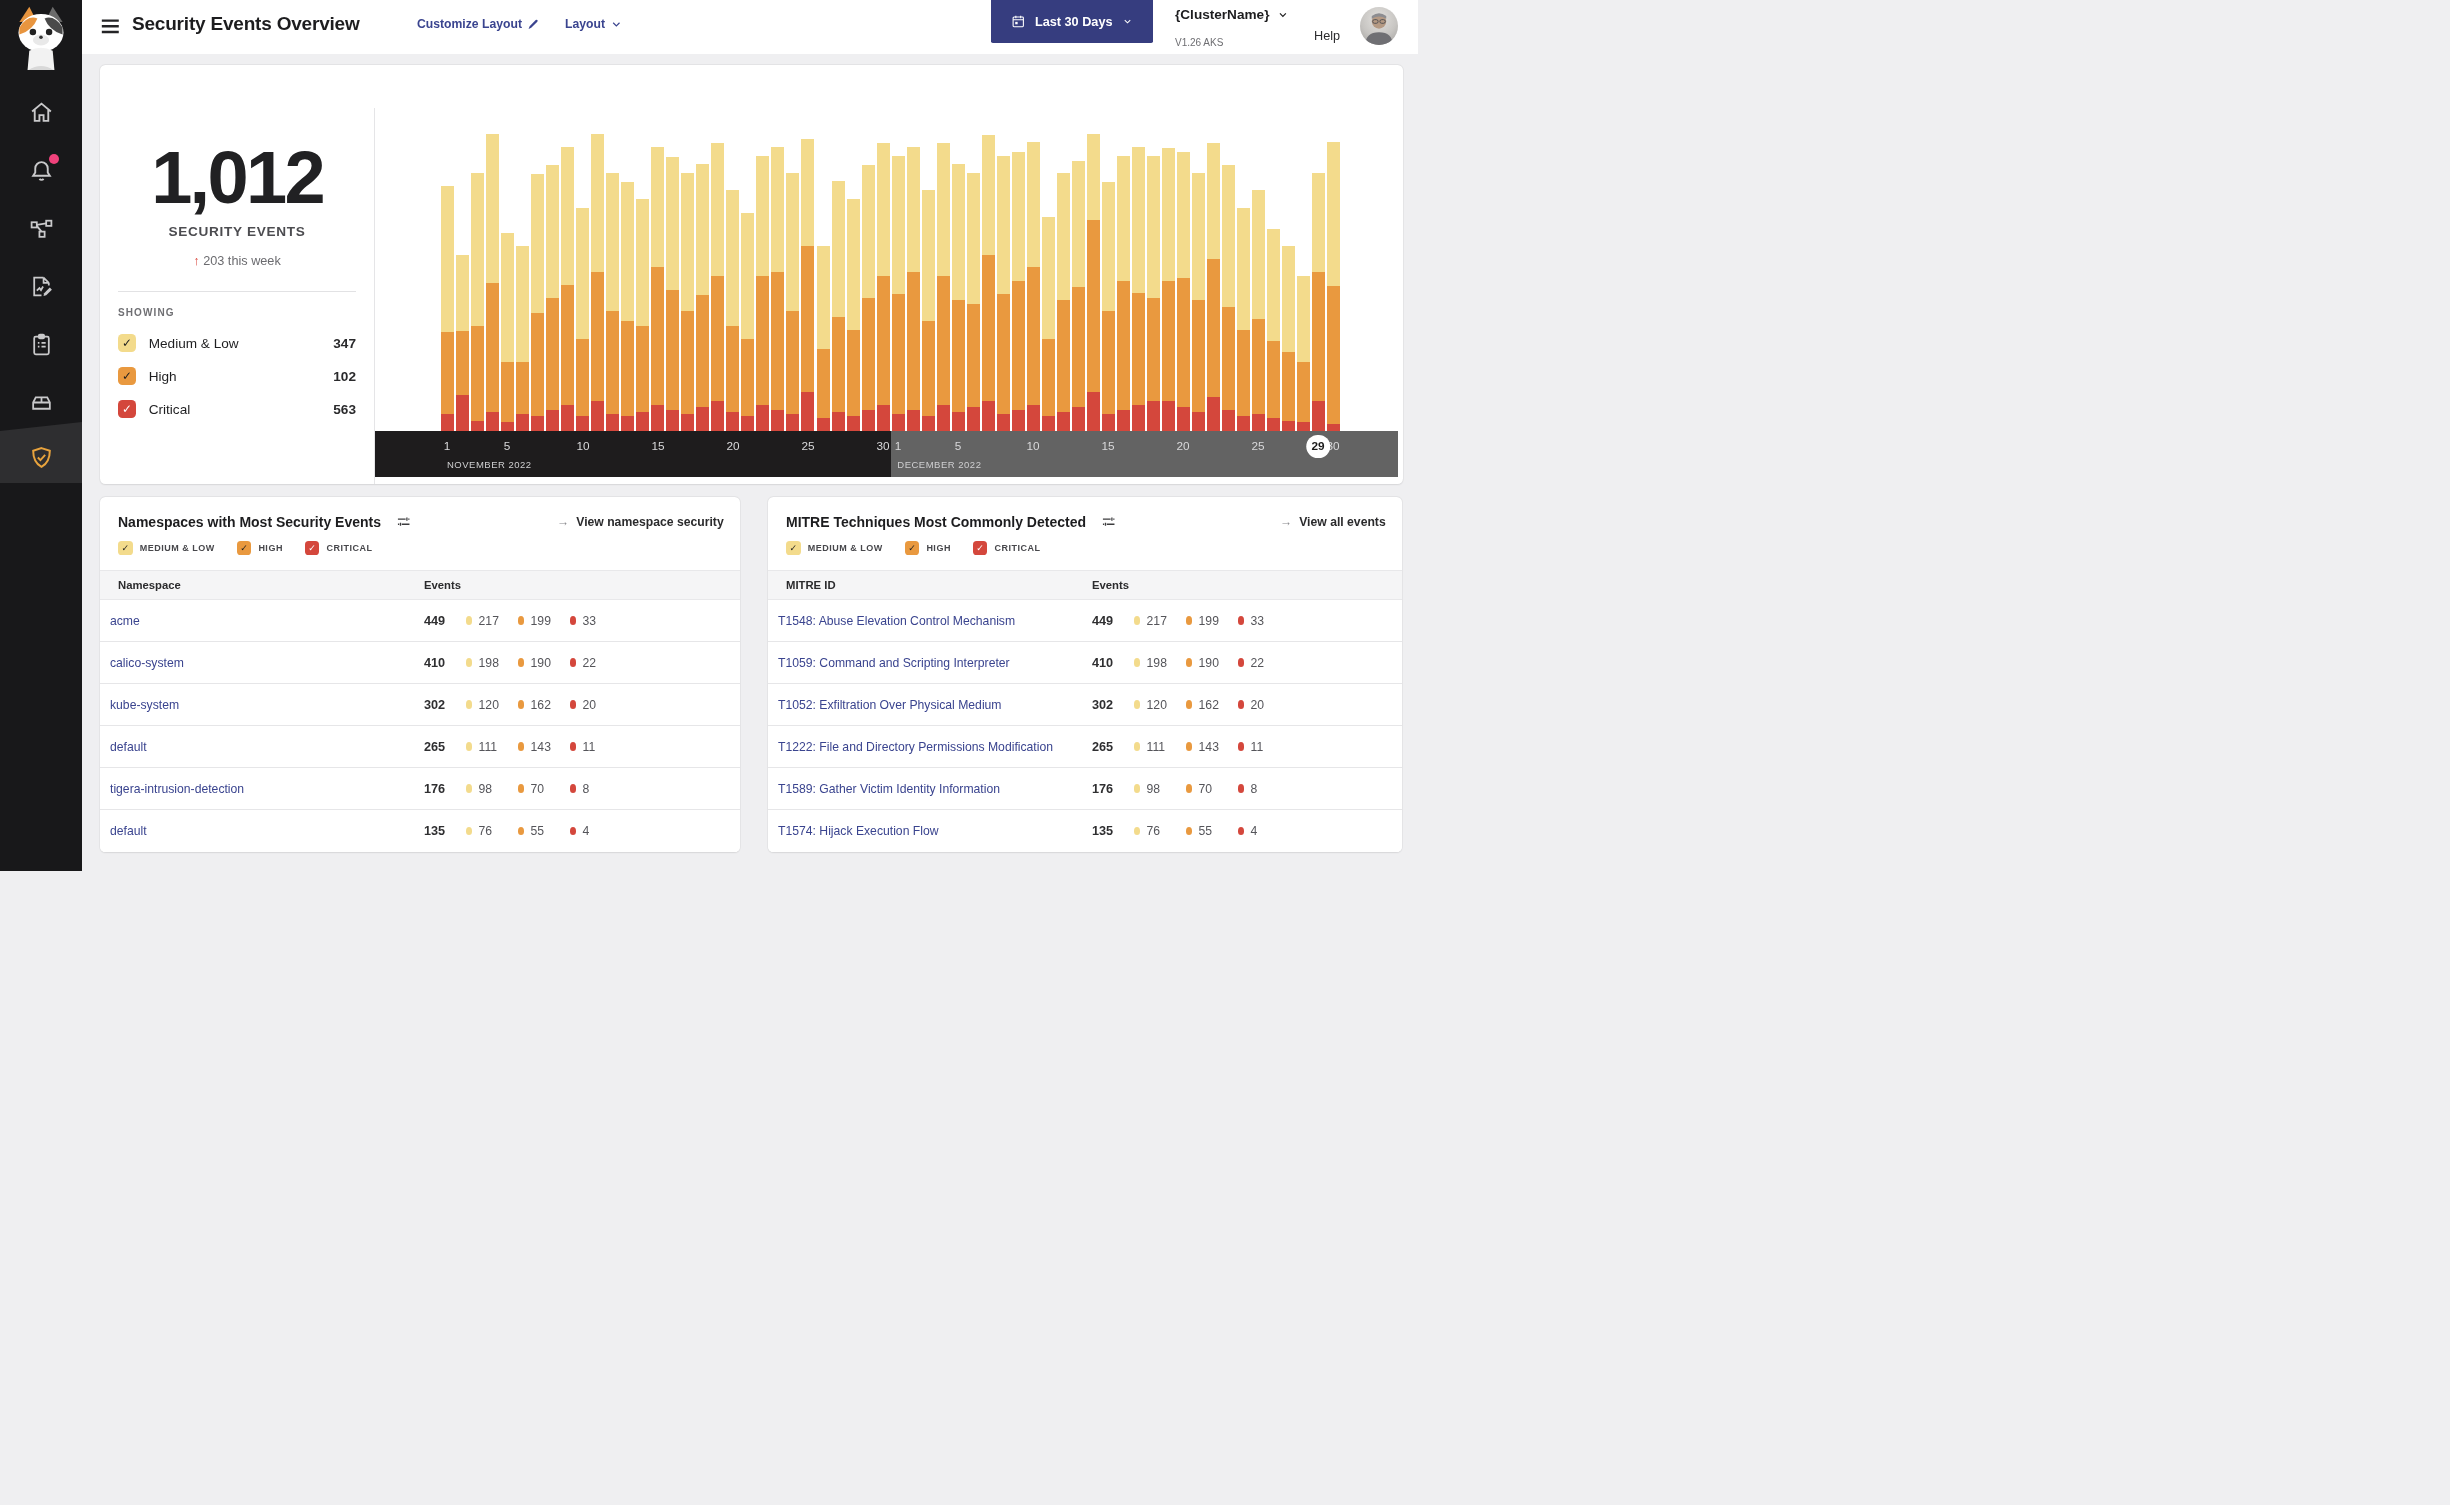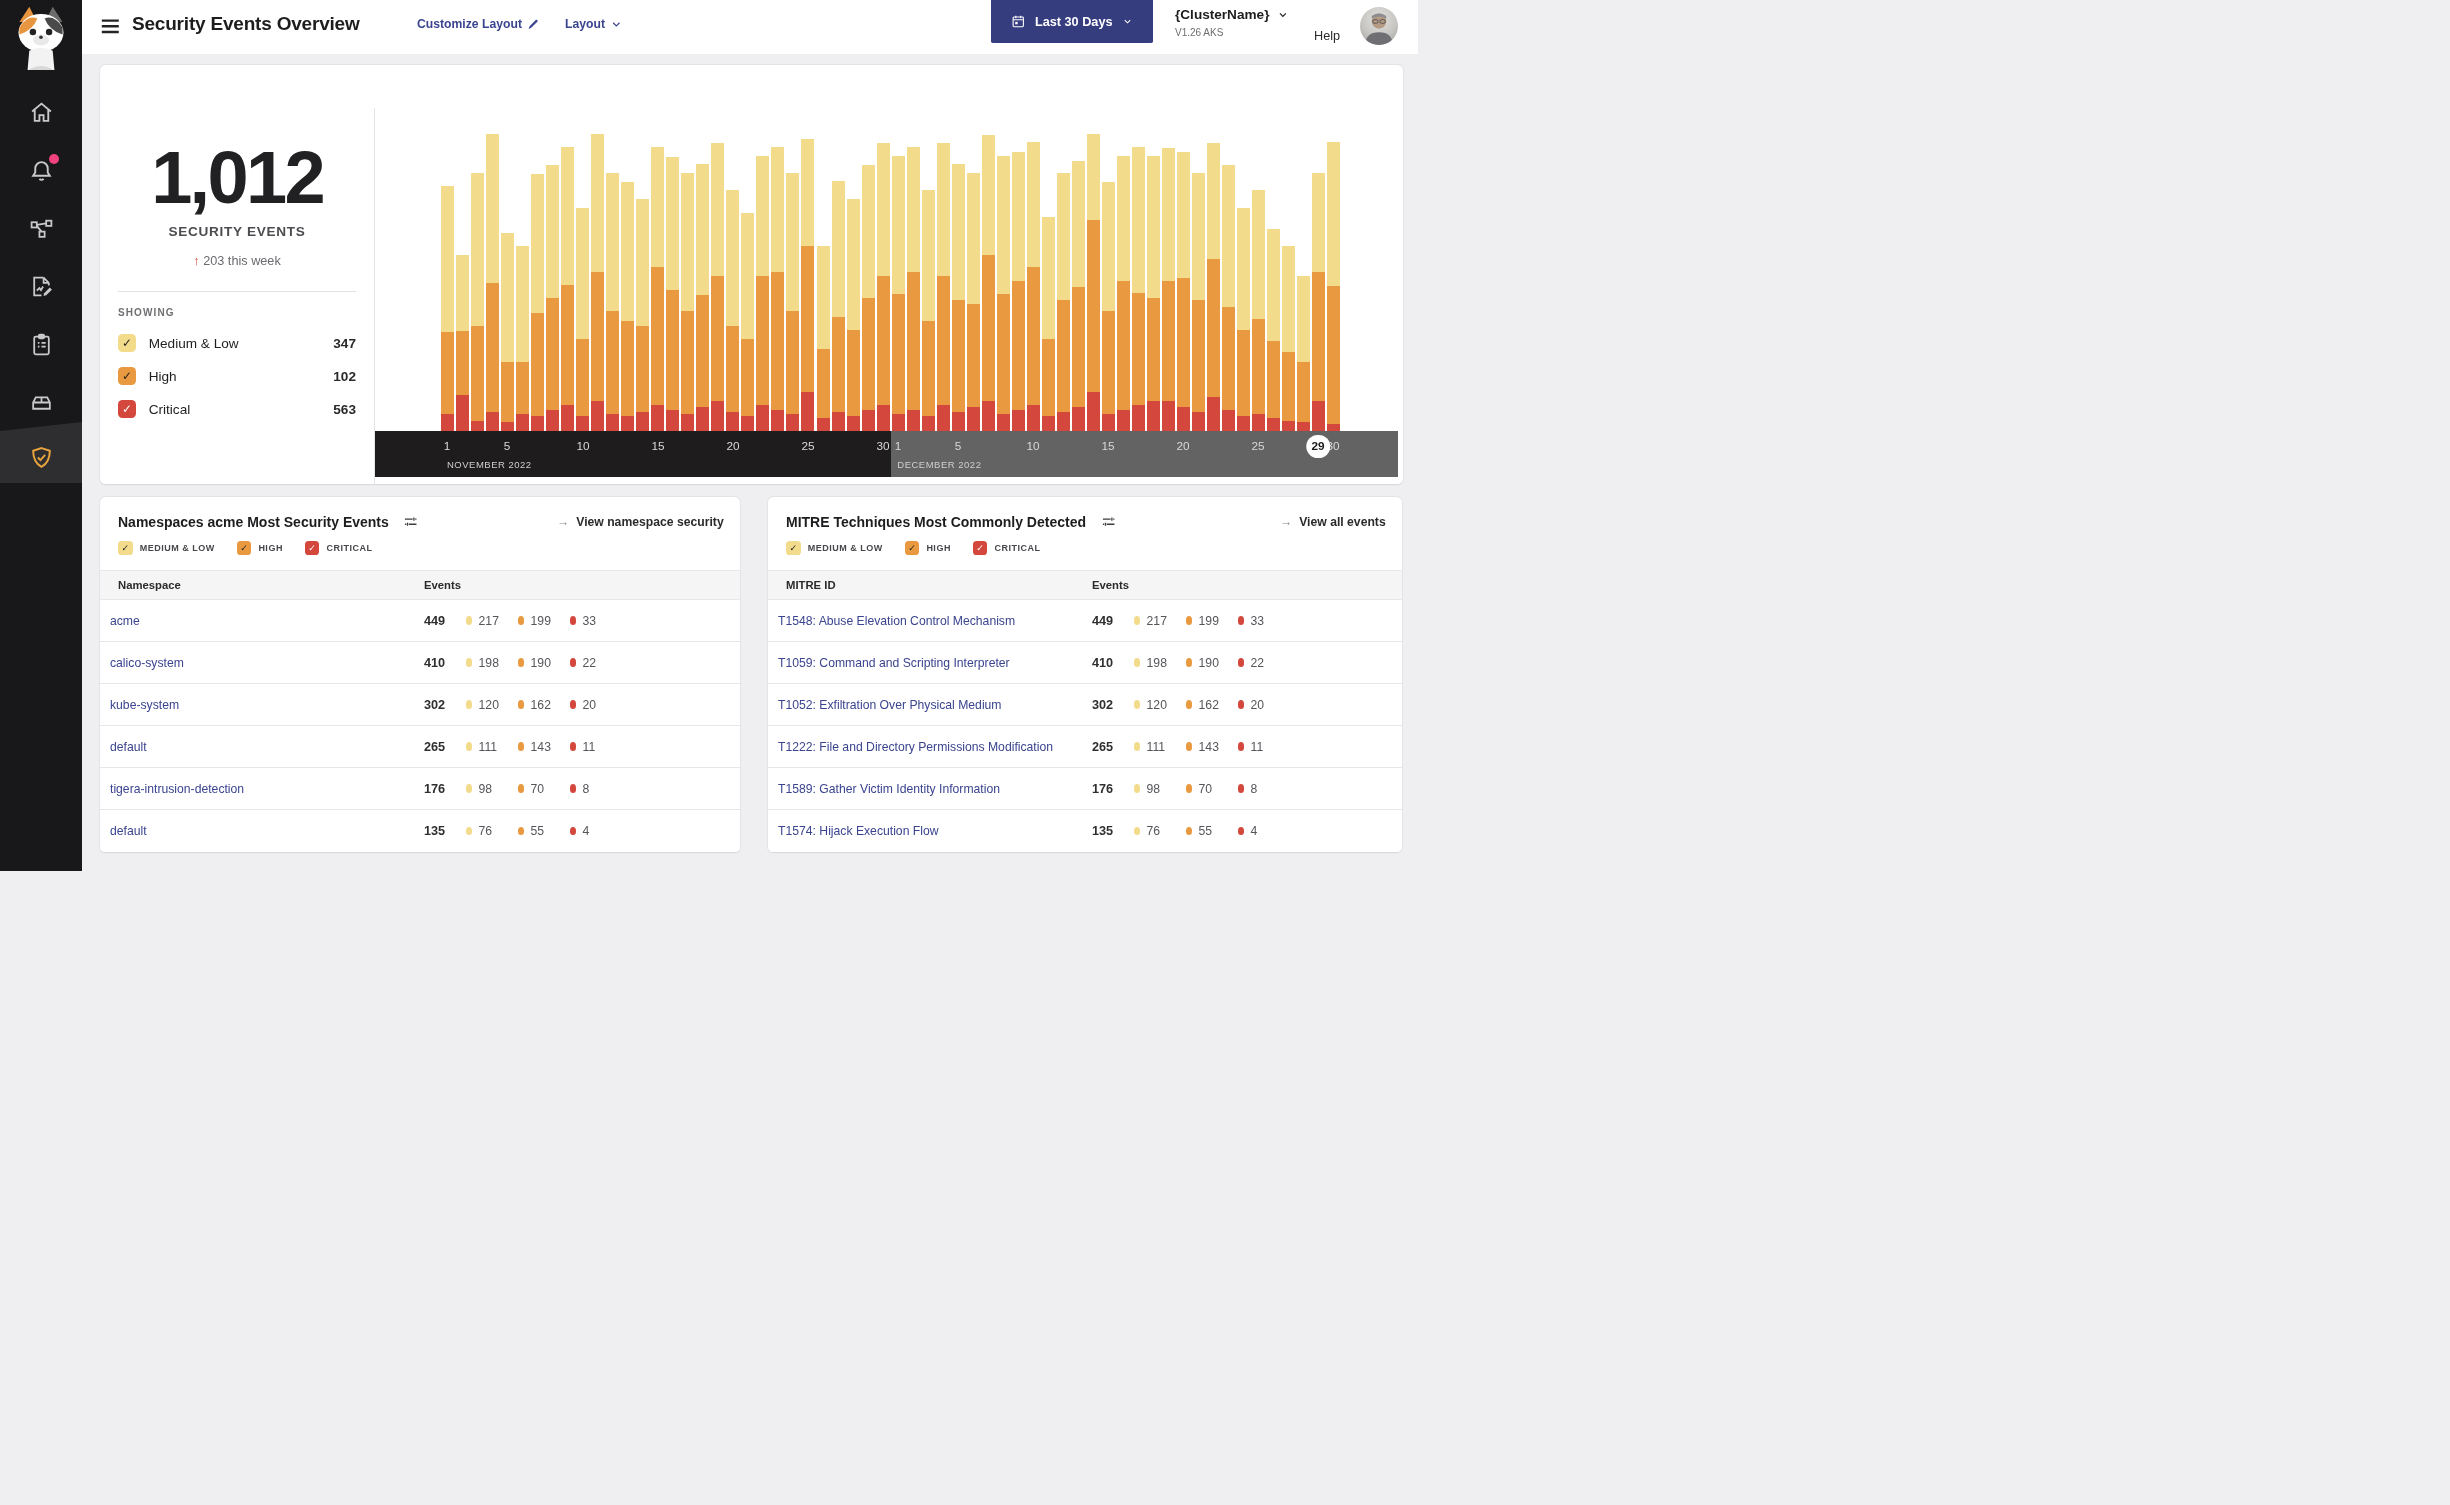--- a/index.html
+++ b/index.html
@@ -26,21 +26,21 @@
   .hdr-link { position:absolute; top:17px; font-size:12.2px; font-weight:700; color:#3a448f; cursor:pointer; display:flex; align-items:center; gap:5.4px; }
   .hdr-link svg { width:12.7px; height:12.7px; }
   .customize { left:335px; }
   .export { left:483px; }
   .date-btn { position:absolute; left:909px; top:0; width:162px; height:43px; background:#363d7f; color:#fff;
      display:flex; align-items:center; justify-content:center; gap:9px; font-size:12.7px; font-weight:700; cursor:pointer; border-radius:0 0 1.8px 1.8px;}
   .date-btn svg { width:14.5px; height:14.5px; }
   .cluster { position:absolute; left:1093px; top:7.2px; cursor:pointer; }
   .cluster-name { font-size:13.6px; font-weight:700; color:#1d1d1f; display:flex; align-items:center; gap:7.2px; }
   .cluster-name svg { width:11.8px; height:11.8px; color:#1d1d1f; }
-  .cluster-ver { font-size:10px; color:#6e6e72; margin-top:5px; }
+  .cluster-ver { font-size:10px; color:#6e6e72; margin-top:15px; }
   .help { position:absolute; left:1232px; top:17px; font-size:12.7px; color:#2b2b2d; cursor:pointer;margin-top:12px; }
   .avatar { position:absolute; left:1278px; top:7.2px; width:38px; height:38px; border-radius:50%; cursor:pointer;
      background:radial-gradient(circle at 50% 32%, #e4e2df 0%, #c7c5c2 55%, #9d9b98 100%); overflow:hidden; }
   .avatar svg { width:38px; height:38px; }
 
   
   .card { position:absolute; background:#fff; border-radius:5.4px; box-shadow:0 0.9px 1.8px rgba(25,25,28,.08), 0 0 0 0.9px #e7e7e9; }
 
   
   .trend-card { left:100px; top:65px; width:1303px; height:419px; }
@@ -593,21 +593,21 @@
             <span class="tick" style="left: 883px;">25</span>
             <span class="tick circled" style="left: 943px;">29</span>
             <span class="tick" style="left: 958px;">30</span>
           </div>
       </div>
     </div>
   </section>
 
   <section class="card table-card ns-card">
     <div class="tc-head">
-      <span class="tc-title">Namespaces acme Most Security Events</span>
+      <span class="tc-title">Namespaces with Most Security Events</span>
       <span class="tc-gear">
         <svg viewBox="0 0 24 24" fill="none" stroke="currentColor" stroke-width="2">
             <path d="M3 8 H15 M19 8 H21 M17 5.5 V10.5 M3 16 H5 M9 16 H21 M7 13.5 V18.5"></path>
           </svg>
       </span>
       <span class="tc-link">
         <span class="arr">→</span>
         <span>View namespace security</span>
       </span>
     </div>

